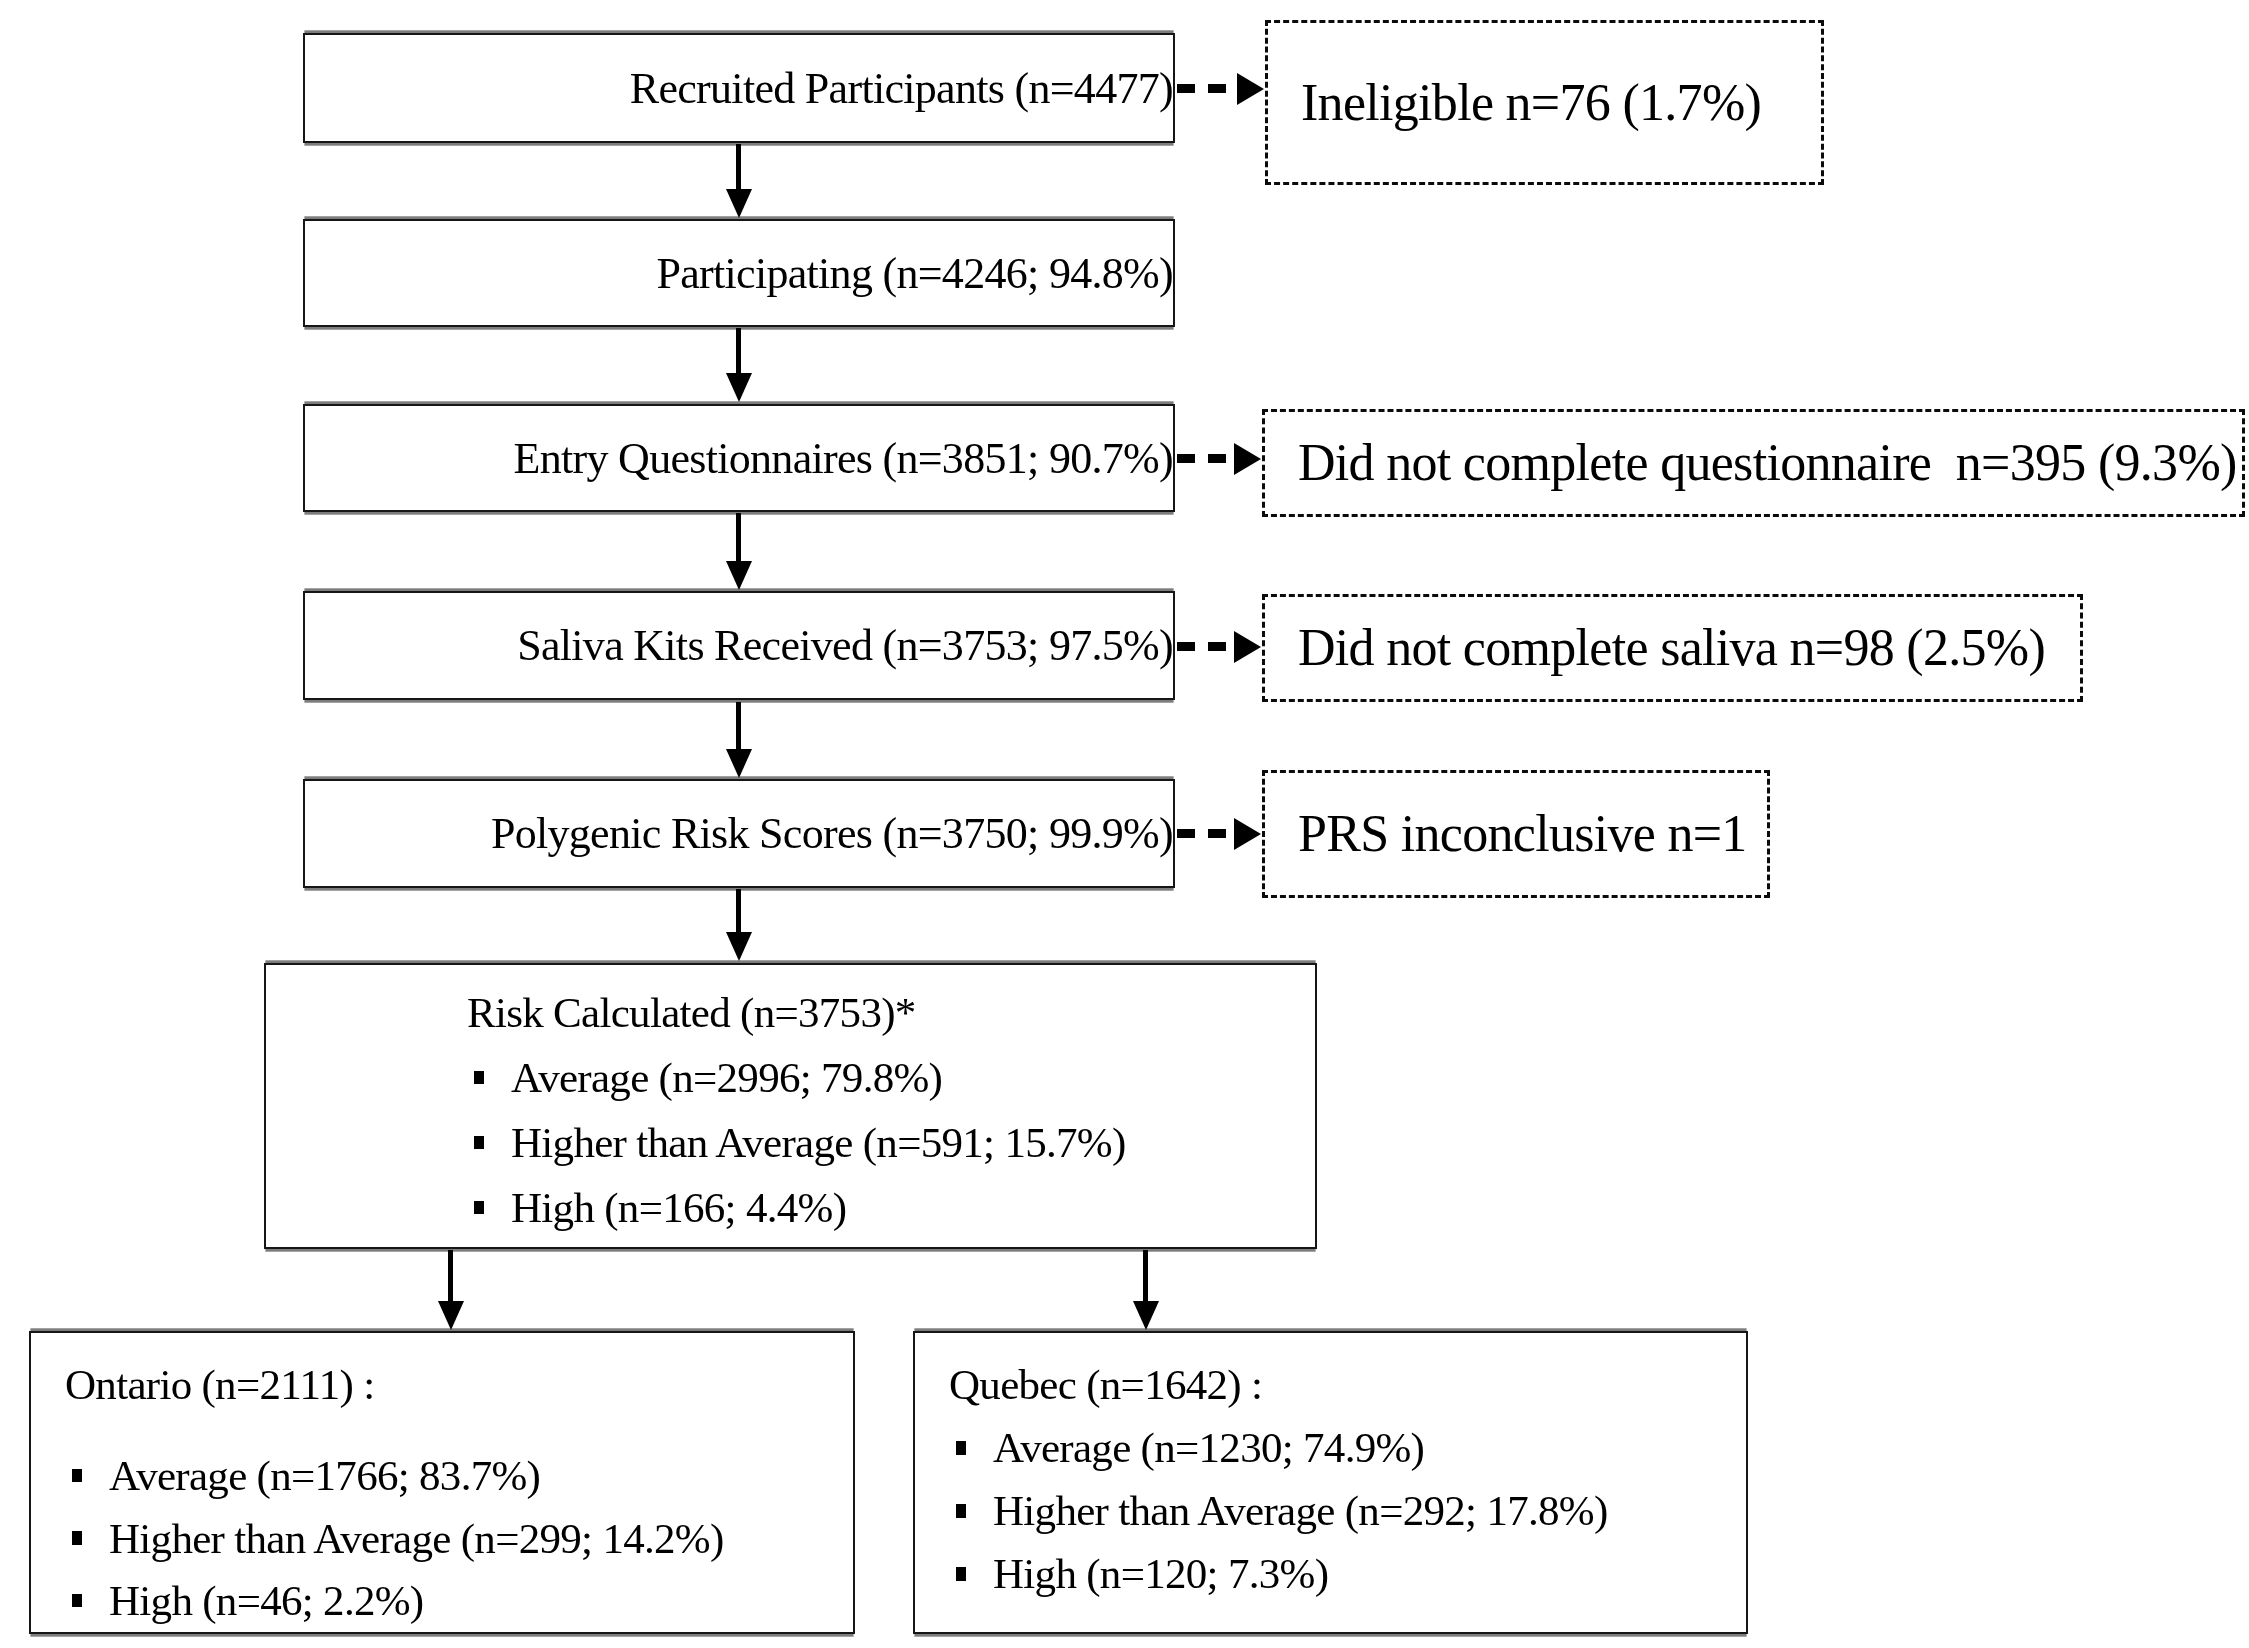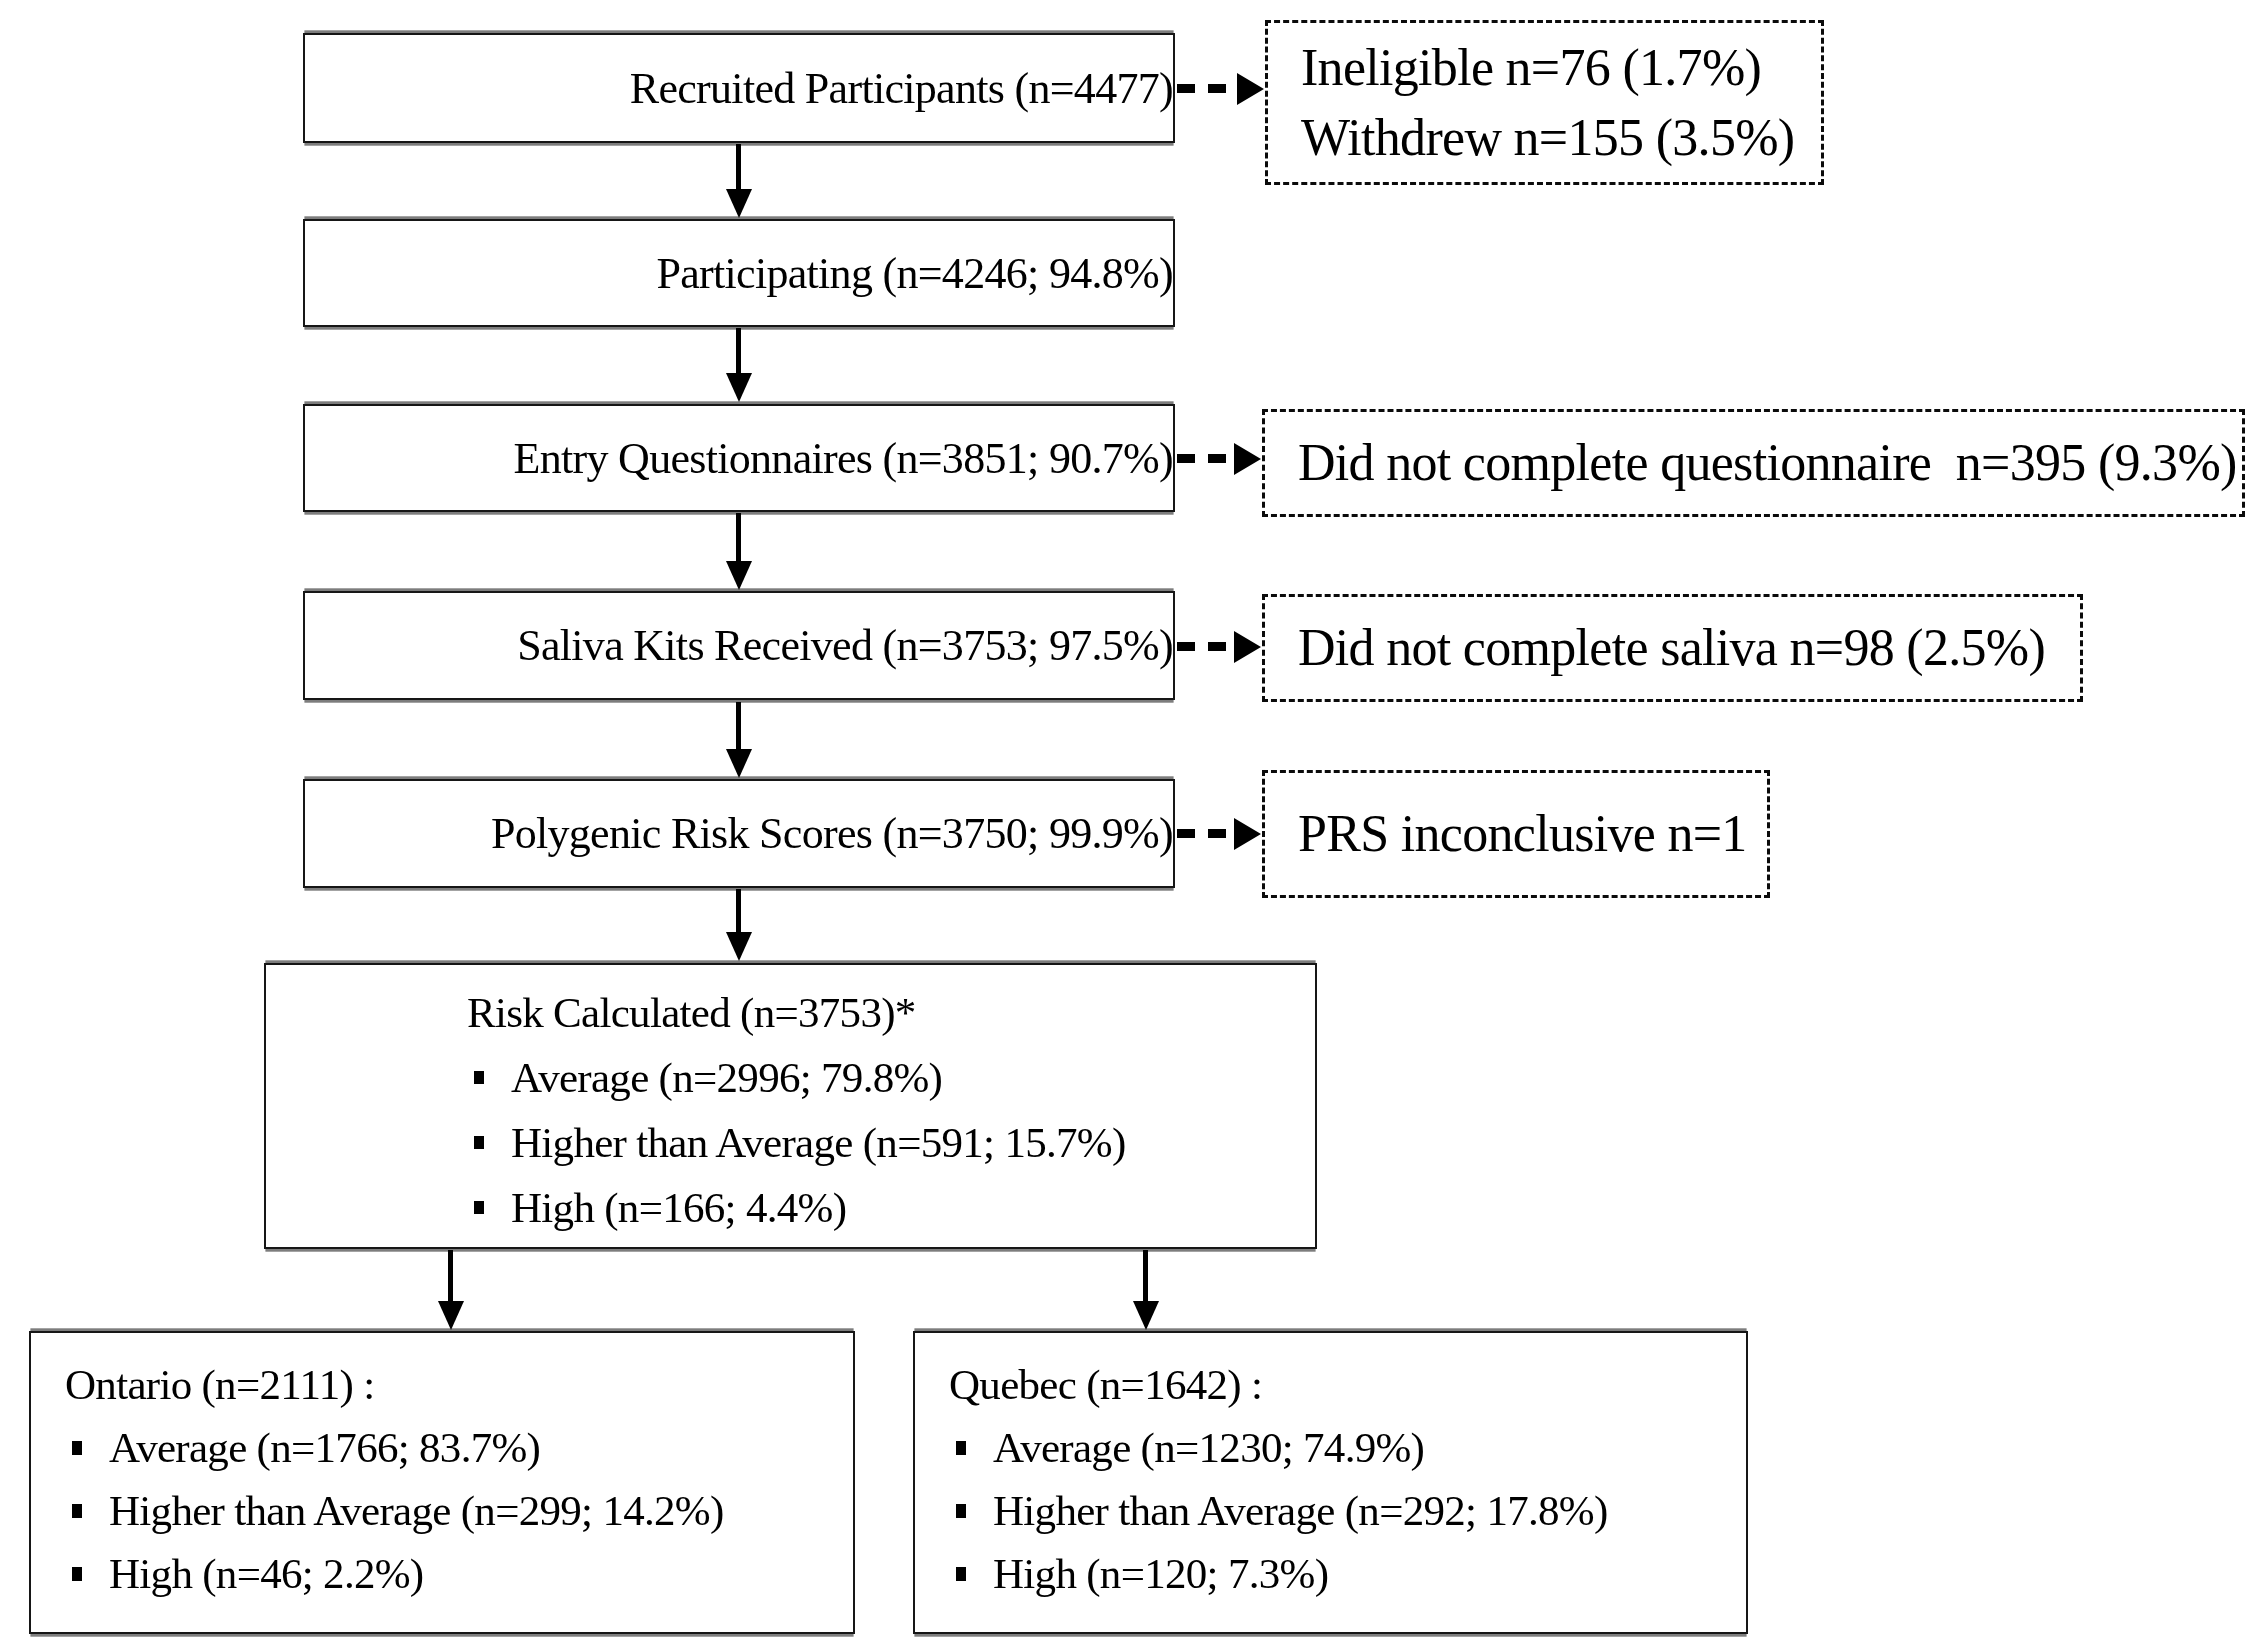--- a/index.html
+++ b/index.html
@@ -75,21 +75,21 @@
     <div class="line" style="height:65px;">
       <span class="sq"></span>
       <span>High (n=166; 4.4%)</span>
     </div>
   </div>
 
   <div class="solidbox listbox" style="left:29px;top:1331px;width:826px;height:303px;padding:20.4px 10.2px 0 34px;">
     <div class="line" style="height:63px;">
       <span>Ontario (n=2111) :</span>
     </div>
-    <div class="line" style="height:63px;">
+    <div class="line" style="height:63px;margin-top:28px;">
       <span class="sq"></span>
       <span>Average (n=1766; 83.7%)</span>
     </div>
     <div class="line" style="height:63px;">
       <span class="sq"></span>
       <span>Higher than Average (n=299; 14.2%)</span>
     </div>
     <div class="line" style="height:63px;">
       <span class="sq"></span>
       <span>High (n=46; 2.2%)</span>
@@ -109,21 +109,20 @@
       <span>Higher than Average (n=292; 17.8%)</span>
     </div>
     <div class="line" style="height:63px;">
       <span class="sq"></span>
       <span>High (n=120; 7.3%)</span>
     </div>
   </div>
 
   <div class="dashbox" style="left:1265px;top:20.4px;width:559px;height:165px;">
     <div class="dashline">Ineligible n=76 (1.7%)</div>
-    <div class="dashline">Withdrew n=155 (3.5%)</div>
   </div>
 
   <div class="dashbox" style="left:1262px;top:409px;width:983px;height:108px;">
     <div class="dashline">Did not complete questionnaire  n=395 (9.3%)</div>
   </div>
 
   <div class="dashbox" style="left:1262px;top:594px;width:821px;height:108px;">
     <div class="dashline">Did not complete saliva n=98 (2.5%)</div>
   </div>
 

